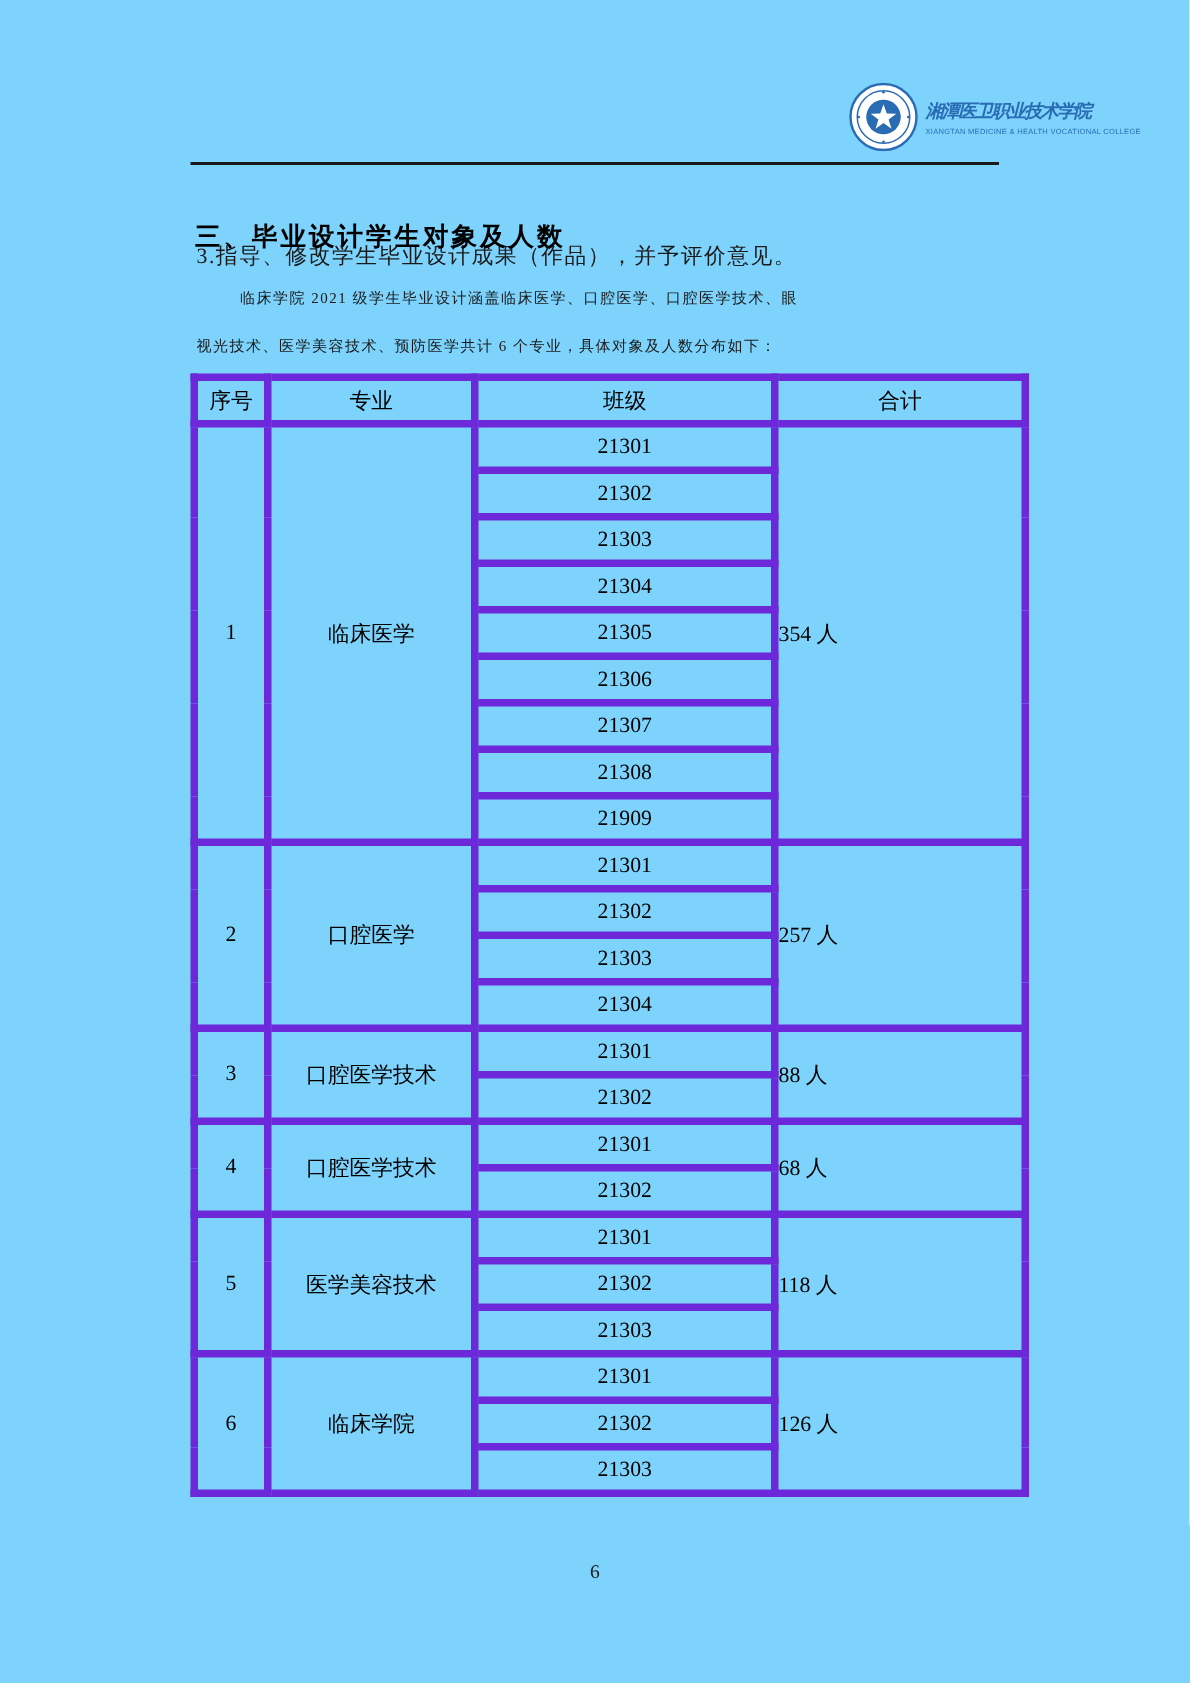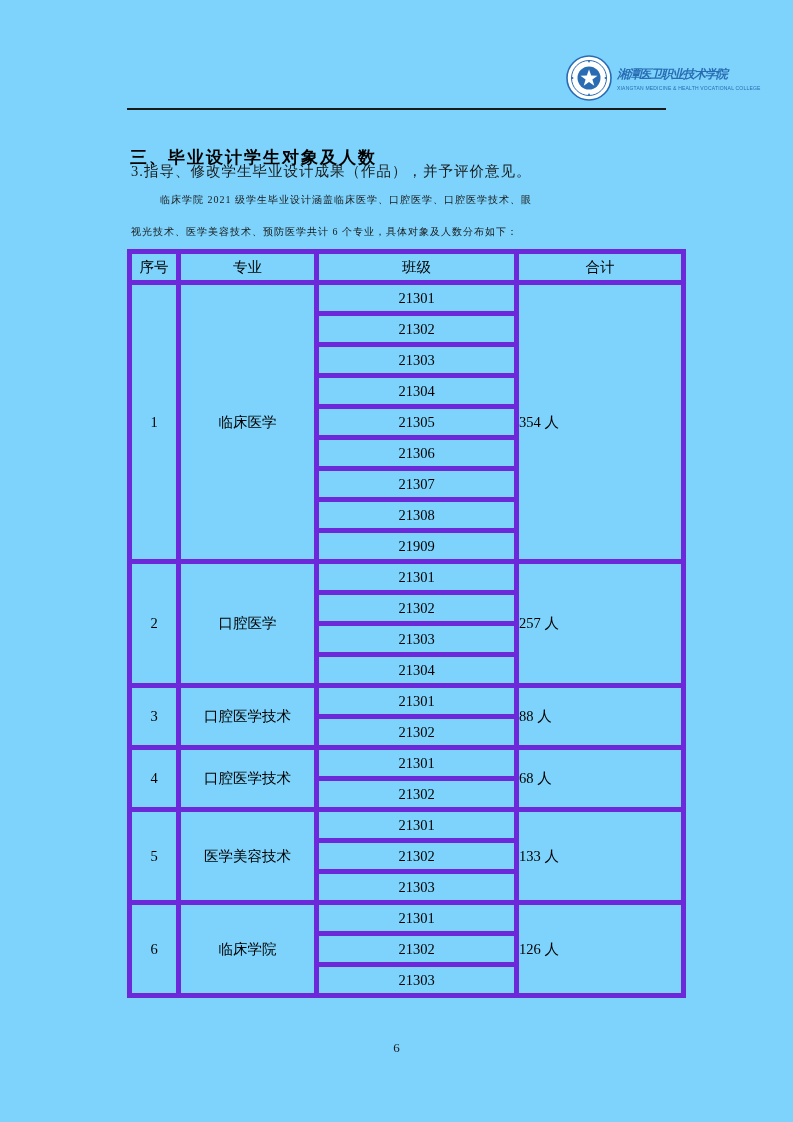--- a/index.html
+++ b/index.html
@@ -192,21 +192,21 @@
         <td rowspan="2" class="c-total va-mid">68 人</td>
       </tr>
       <tr>
           <td class="c-class">21302</td>
         </tr>
 
       <tr>
         <td rowspan="3" class="c-no va-top">5</td>
         <td rowspan="3" class="c-major va-top">医学美容技术</td>
         <td class="c-class">21301</td>
-        <td rowspan="3" class="c-total va-mid">133 人</td>
+        <td rowspan="3" class="c-total va-mid">118 人</td>
       </tr>
       <tr>
           <td class="c-class">21302</td>
         </tr>
       <tr>
           <td class="c-class">21303</td>
         </tr>
 
       <tr>
         <td rowspan="3" class="c-no va-top">6</td>

